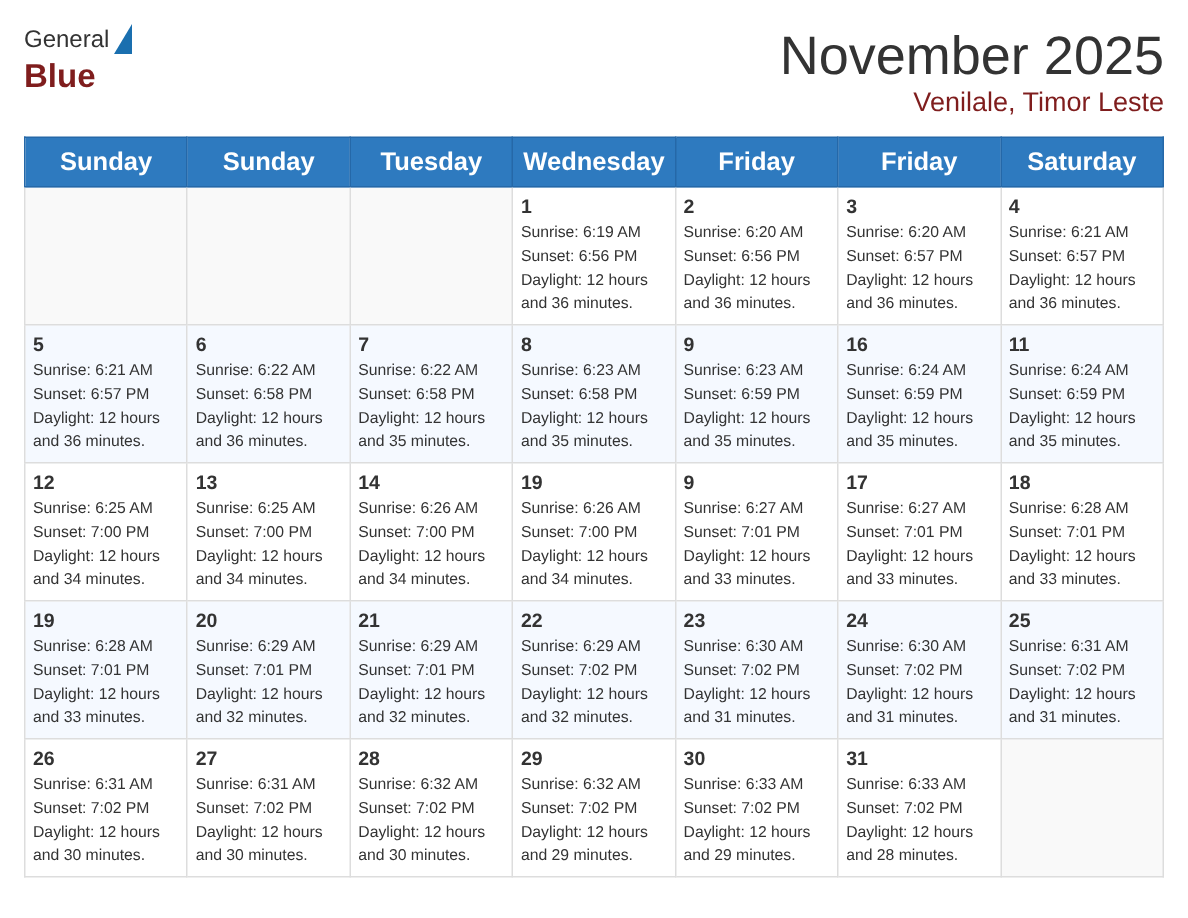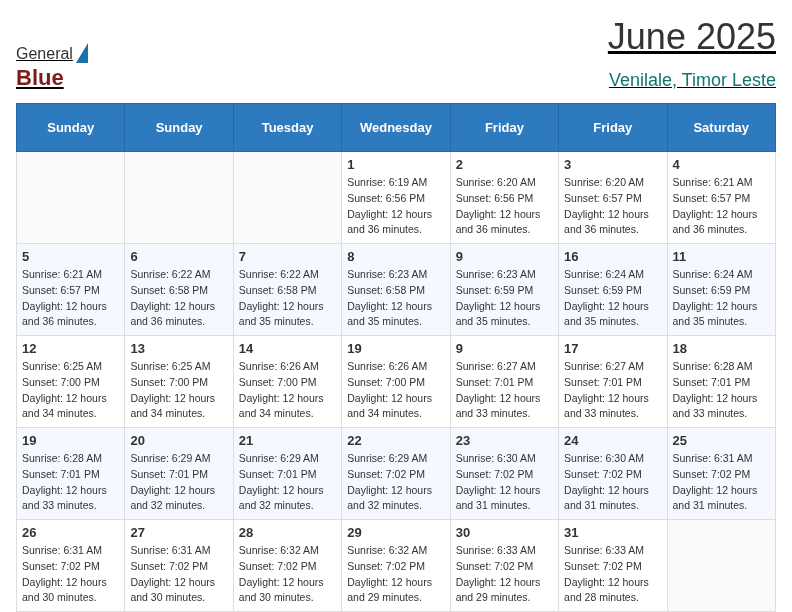--- a/index.html
+++ b/index.html
@@ -6,23 +6,22 @@
     body {
       font-family: Arial, sans-serif;
       background: #fff;
       width: 792px;
       min-height: 612px;
       padding: 16px;
     }
     .header {
       display: flex;
       justify-content: space-between;
-      align-items: flex-end;
+      align-items: flex-start;
       margin-bottom: 12px;
-      text-decoration: underline;
     }
     .logo {
       display: flex;
       align-items: center;
     }
     .logo-general { color: #333; }
     .logo-blue { color: #1a6faf; }
     .logo-triangle {
       width: 0;
       height: 0;
@@ -35,33 +34,32 @@
       text-align: right;
     }
     .title-block h1 {
       font-size: 36px;
       font-weight: normal;
       color: #333;
     }
     .title-block h2 {
       font-size: 18px;
       font-weight: normal;
-      color: #0f766e;
-      margin-top: 12px;
+      color: #7f1d1d;
     }
     .calendar {
       width: 100%;
       border-collapse: collapse;
       border: 1px solid #ccc;
     }
     .calendar th {
       background: #2e7abf;
       color: #fff;
-      padding: 16px 4px;
-      font-size: 13px;
+      padding: 6px 4px;
+      font-size: 17px;
       border: 1px solid #2568a8;
     }
     .calendar td {
       vertical-align: top;
       padding: 5px 5px;
       font-size: 11px;
       color: #333;
       border: 1px solid #ddd;
       min-height: 80px;
       width: calc(100% / 7);
@@ -93,21 +91,21 @@
   <div class="logo">
     <div>
       <div style="display:flex;align-items:center;">
         <span class="logo-general">General</span>
         <div class="logo-triangle"></div>
       </div>
       <div class="logo-blue" style="font-size:22px;font-weight:bold;color:#7f1d1d;">Blue</div>
     </div>
   </div>
   <div class="title-block">
-    <h1>June 2025</h1>
+    <h1>November 2025</h1>
     <h2>Venilale, Timor Leste</h2>
   </div>
 </div>
 
 <table class="calendar">
   <thead>
     <tr>
     <th>Sunday</th>
         <th>Sunday</th>
         <th>Tuesday</th>

